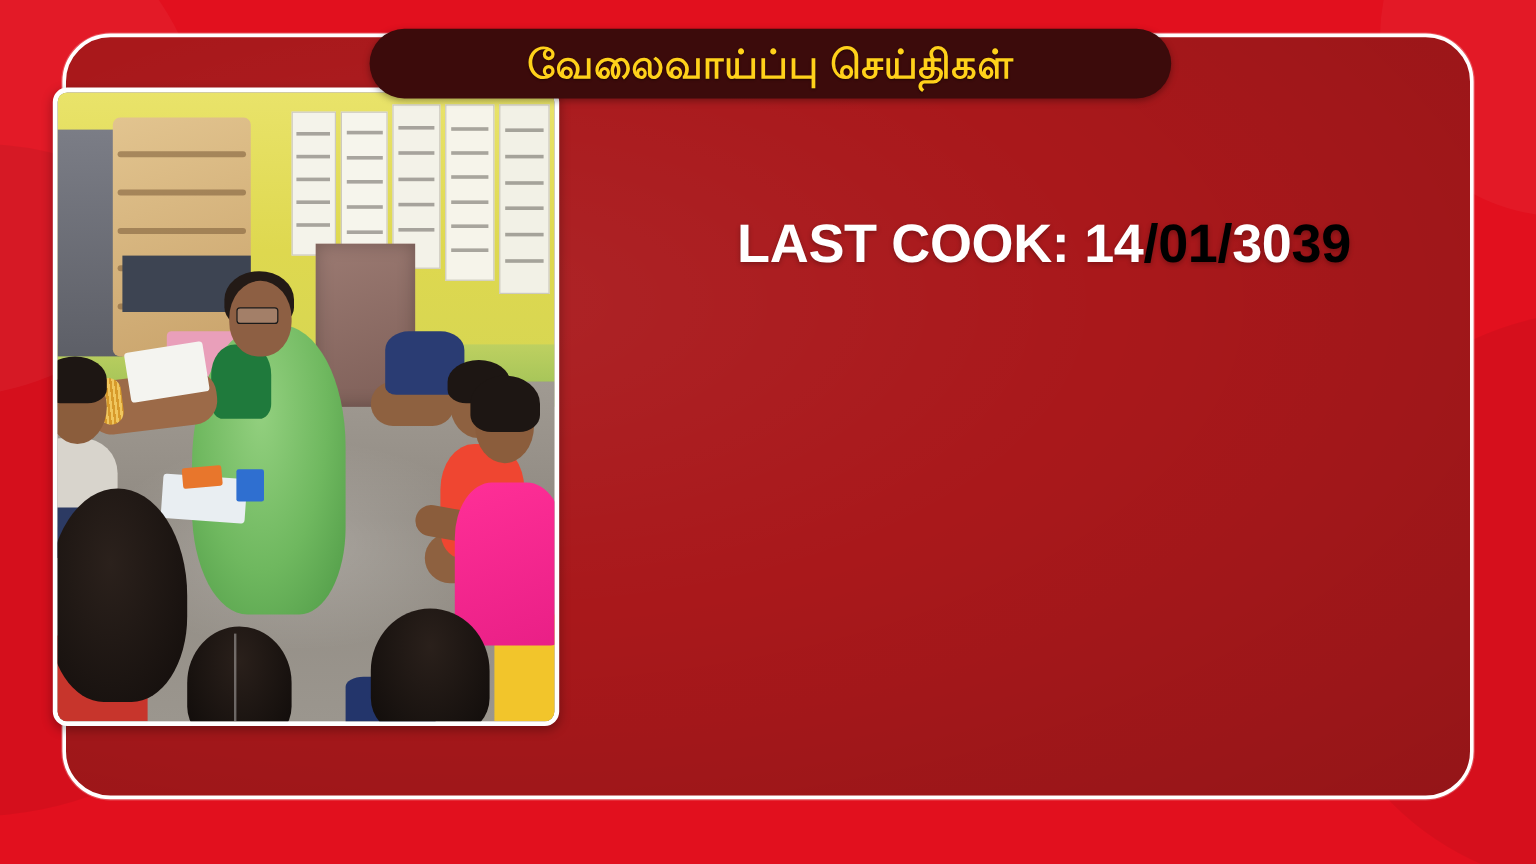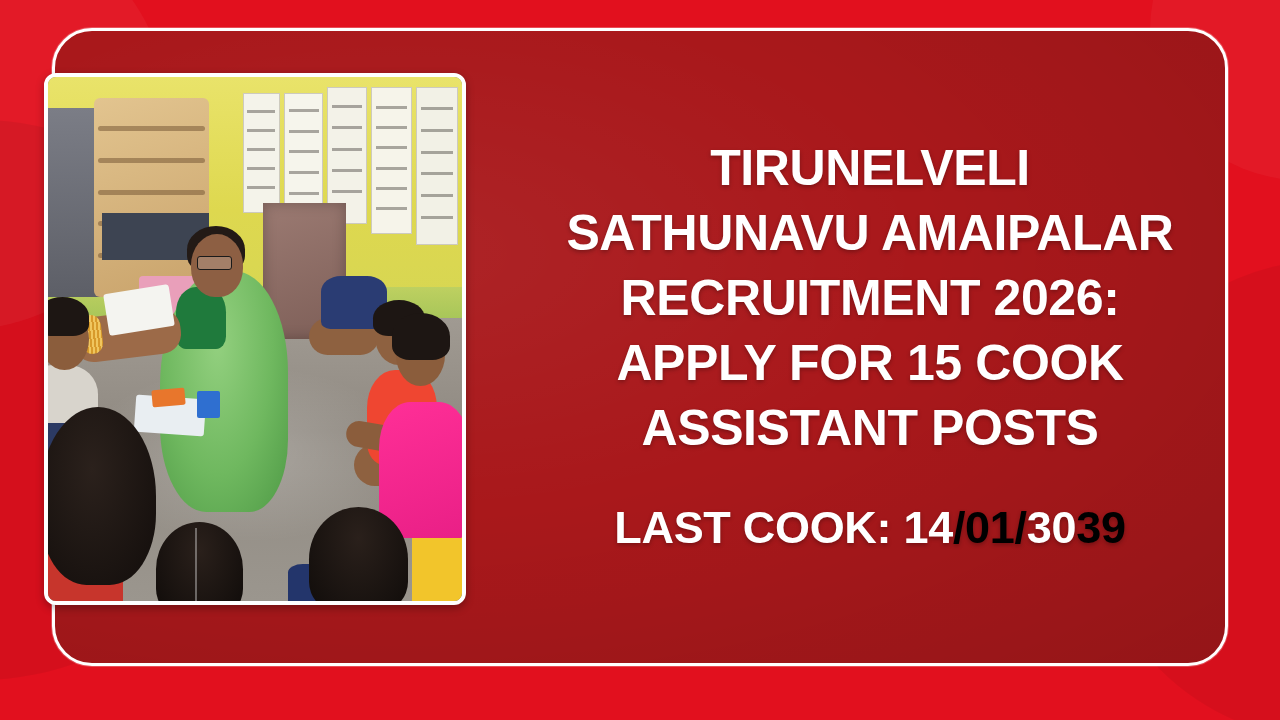--- a/index.html
+++ b/index.html
@@ -256,20 +256,23 @@
 
 <div id="poster">
 
   <div class="deco-circle deco-c1"></div>
   <div class="deco-circle deco-c2"></div>
   <div class="deco-circle deco-c3"></div>
   <div class="deco-circle deco-c4"></div>
 
   <div id="card-frame"></div>
 
+  <div id="header-badge">
+    <span id="header-badge-text">வேலைவாய்ப்பு செய்திகள்</span>
+  </div>
 
   <div id="photo">
     <div class="ph wall-yellow"></div>
     <div class="ph wall-green"></div>
     <div class="ph floor"></div>
     <div class="ph floor-mottle"></div>
 
     <div class="ph cupboard"></div>
     <div class="ph chair-stack">
       <div class="chair-rung" style="top:14%"></div>
@@ -358,26 +361,19 @@
 
     <div class="ph k-bc-hair"></div>
     <div class="ph k-bc-part"></div>
 
     <div class="ph k-br-blue"></div>
     <div class="ph k-br-hair"></div>
   </div>
 
   <div id="text-col">
 
-    <div id="headline">
-      <span class="hl-line">TIRUNELVELI</span>
-      <span class="hl-line">SATHUNAVU AMAIPALAR</span>
-      <span class="hl-line">RECRUITMENT 2026:</span>
-      <span class="hl-line">APPLY FOR 15 COOK</span>
-      <span class="hl-line">ASSISTANT POSTS</span>
-    </div>
 
     <div id="lastdate">
       <span>LAST COOK: </span><span>14</span><span class="hi">/01/</span><span>30</span><span class="hi">39</span>
     </div>
 
   </div>
 </div>
 
 </body></html>

